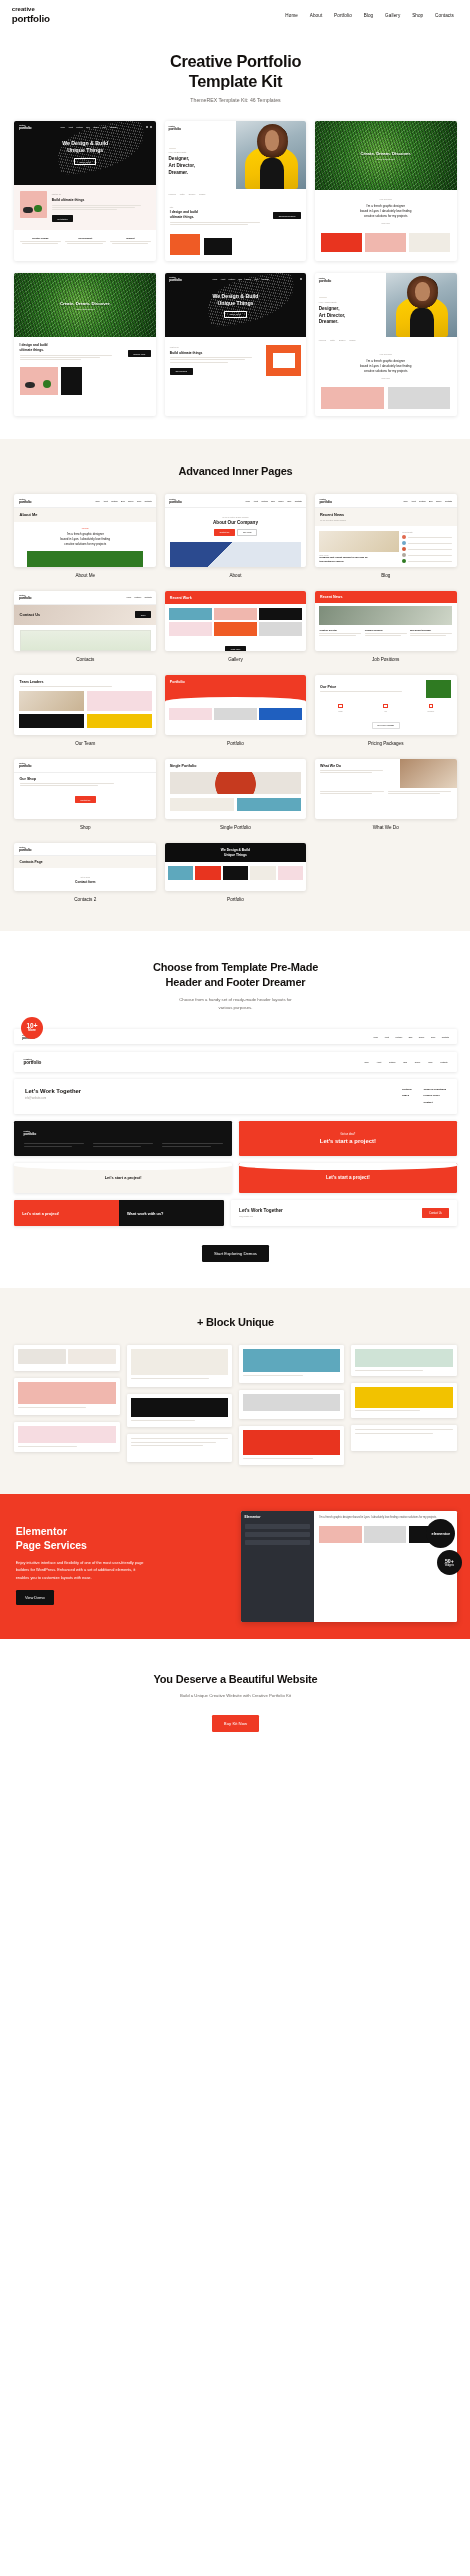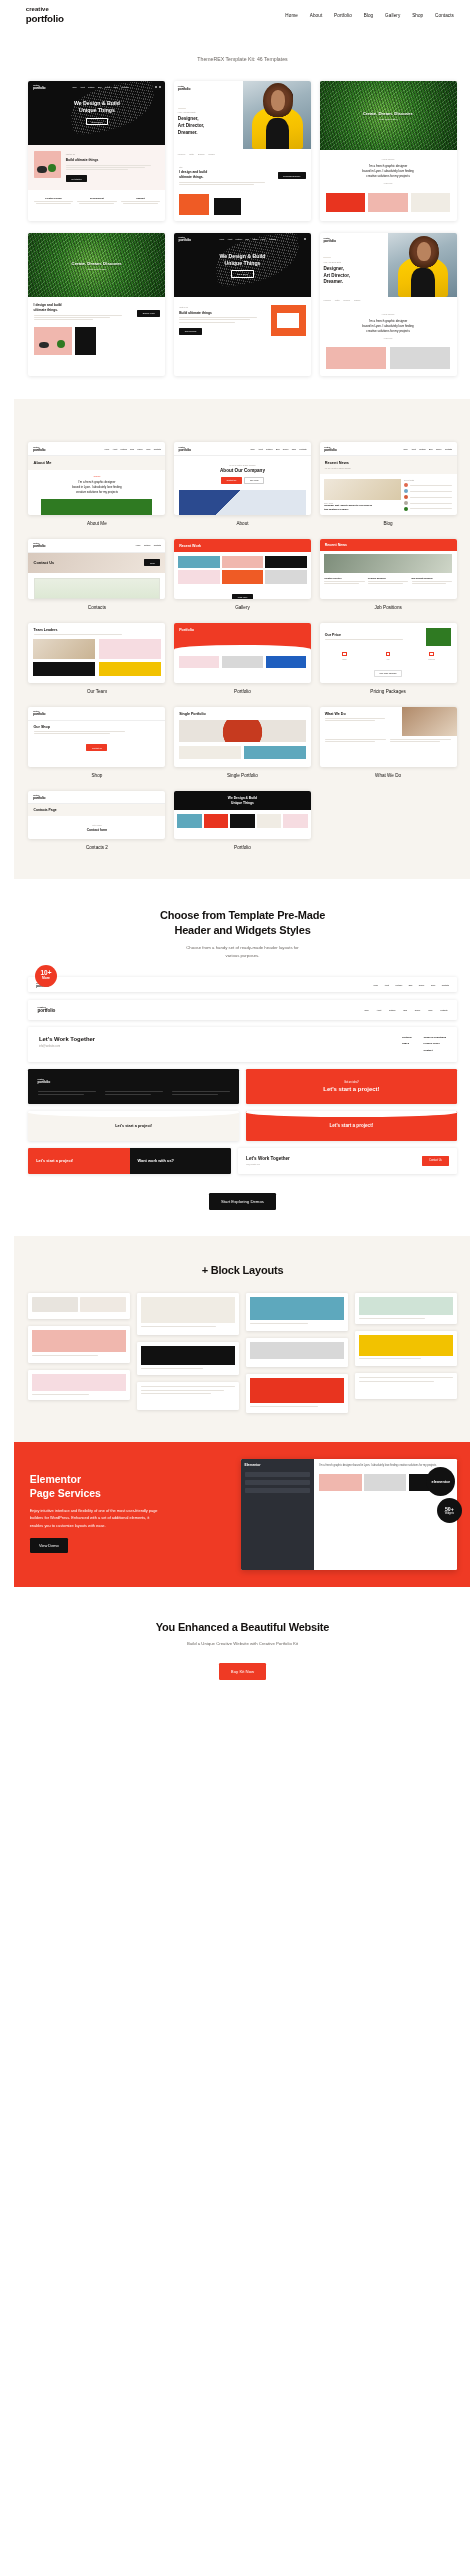--- a/index.html
+++ b/index.html
@@ -4,21 +4,21 @@
 <style>
   * { box-sizing: border-box; margin: 0; padding: 0; }
   html, body { width: 471px; }
   body {
     font-family: "Liberation Sans", sans-serif;
     background: #ffffff;
     color: #14110f;
     width: 471px;
     overflow-x: hidden;
   }
-  .wrap { width: 471px; margin: 0 auto; padding-left: 14px; }
+  .wrap { width: 471px; margin: 0 auto; }
 
   
   .site-header {
     height: 31px;
     display: flex;
     align-items: center;
     justify-content: space-between;
     padding: 0 11.8px;
     background: #fff;
   }
@@ -197,20 +197,24 @@
       <a href="#">About</a>
       <a href="#">Portfolio</a>
       <a href="#">Blog</a>
       <a href="#">Gallery</a>
       <a href="#">Shop</a>
       <a href="#">Contacts</a>
     </nav>
   </header>
 
   <section class="hero" style="padding-top:19.6px;">
+    <h1>
+      <span>Creative Portfolio</span><br>
+      <span>Template Kit</span>
+    </h1>
     <div class="sub">ThemeREX Template Kit: 46 Templates</div>
   </section>
 
   <section class="grid3" style="margin-top:14.4px;">
 
     <div class="card">
       <div class="m-hero-dark" style="height:64px;padding:3.9px;">
         <div class="m-head" style="position:absolute;top:0;left:0;right:0;color:#fff;">
           <div class="m-logo">
             <span class="a">creative</span>
@@ -448,20 +452,21 @@
         <div class="fine" style="margin-top:3.3px;">Learn More</div>
       </div>
       <div style="padding:0 6.5px 6.5px;display:flex;gap:3.9px;">
         <div class="swatch-pink" style="flex:1;height:22px;"></div>
         <div class="swatch-grey" style="flex:1;height:22px;"></div>
       </div>
     </div>
   </section>
 
   <section class="section-cream" style="padding:26px 0 29px;">
+    <h2 class="sec-title">Advanced Inner Pages</h2>
 
     <div class="grid3" style="margin-top:17px;">
       <div>
         <div class="card" style="height:73px;">
           <div class="m-head" style="border-bottom:0.3px solid #eee;">
             <div class="m-logo">
                 <span class="a">creative</span>
                 <span class="b">portfolio</span>
               </div>
             <div class="m-nav">
@@ -806,21 +811,21 @@
         </div>
         <div class="caption">Portfolio</div>
       </div>
       <div></div>
     </div>
   </section>
 
   <section style="padding:29px 0 26px;background:#fff;position:relative;">
     <h2 class="sec-title two">
       <span>Choose from Template Pre-Made</span><br>
-      <span>Header and Widgets Styles</span>
+      <span>Header and Footer Dreamer</span>
     </h2>
     <div class="sec-sub">
       <span>Choose from a handy set of ready-made header layouts for</span><br>
       <span>various purposes.</span>
     </div>
 
     <div class="badge-red" style="left:21px;top:86px;">
       <span class="n">10+</span>
       <span class="t">More</span>
     </div>
@@ -935,21 +940,21 @@
         </div>
       </div>
     </div>
 
     <div style="margin-top:19.6px;">
       <button class="cta-dark">Start Exploring Demos</button>
     </div>
   </section>
 
   <section class="section-cream" style="padding:27.5px 0 29px;">
-    <h2 class="sec-title">+ Block Layouts</h2>
+    <h2 class="sec-title">+ Block Unique</h2>
     <div class="masonry" style="margin-top:17px;">
       <div class="blk" style="height:26px;">
           <div style="display:flex;gap:2px;">
             <span class="bar" style="flex:1;height:15.7px;background:#e8e4de;"></span>
             <span class="bar" style="flex:1;height:15.7px;background:#efe9e2;"></span>
           </div>
         </div>
       <div class="blk" style="height:37px;">
           <div class="swatch-pink" style="height:22px;"></div>
           <span class="bar" style="width:70%;height:1px;margin-top:3.3px;"></span>
@@ -1028,21 +1033,21 @@
     <div class="el-badge">
         <span>elementor</span>
       </div>
     <div class="el-badge2">
       <span class="n">50+</span>
       <span class="t">Widgets</span>
     </div>
   </section>
 
   <section style="background:#fff;padding:34px 0 39px;text-align:center;">
-    <h2 class="sec-title">You Enhanced a Beautiful Website</h2>
+    <h2 class="sec-title">You Deserve a Beautiful Website</h2>
     <div class="sec-sub" style="margin-top:7.8px;">Build a Unique Creative Website with Creative Portfolio Kit</div>
     <div style="margin-top:14.4px;">
       <button class="cta-red">Buy Kit Now</button>
     </div>
   </section>
 
 </div>
 
 
 </body></html>

